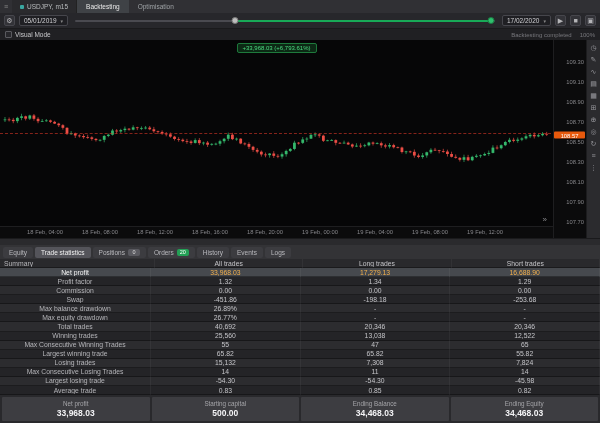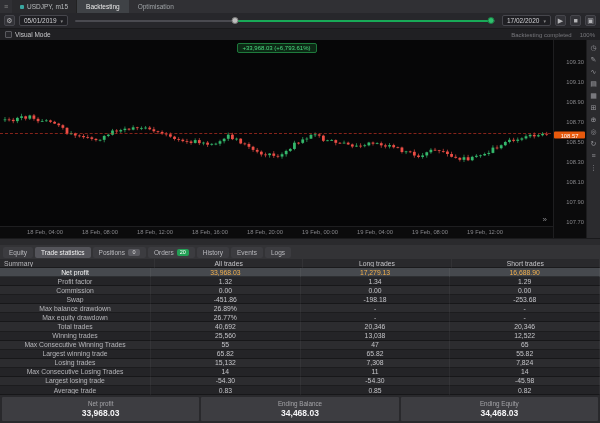--- a/index.html
+++ b/index.html
@@ -559,20 +559,24 @@
         <div class="tcell">0.82</div>
       </div>
     </div>
 
   <div class="summary">
     <div class="sbox">
       <div class="slabel">Net profit</div>
       <div class="svalue">33,968.03</div>
     </div>
     <div class="sbox">
+      <div class="slabel">Starting capital</div>
+      <div class="svalue">500.00</div>
+    </div>
+    <div class="sbox">
       <div class="slabel">Ending Balance</div>
       <div class="svalue">34,468.03</div>
     </div>
     <div class="sbox">
       <div class="slabel">Ending Equity</div>
       <div class="svalue">34,468.03</div>
     </div>
   </div>
 
 </div>

